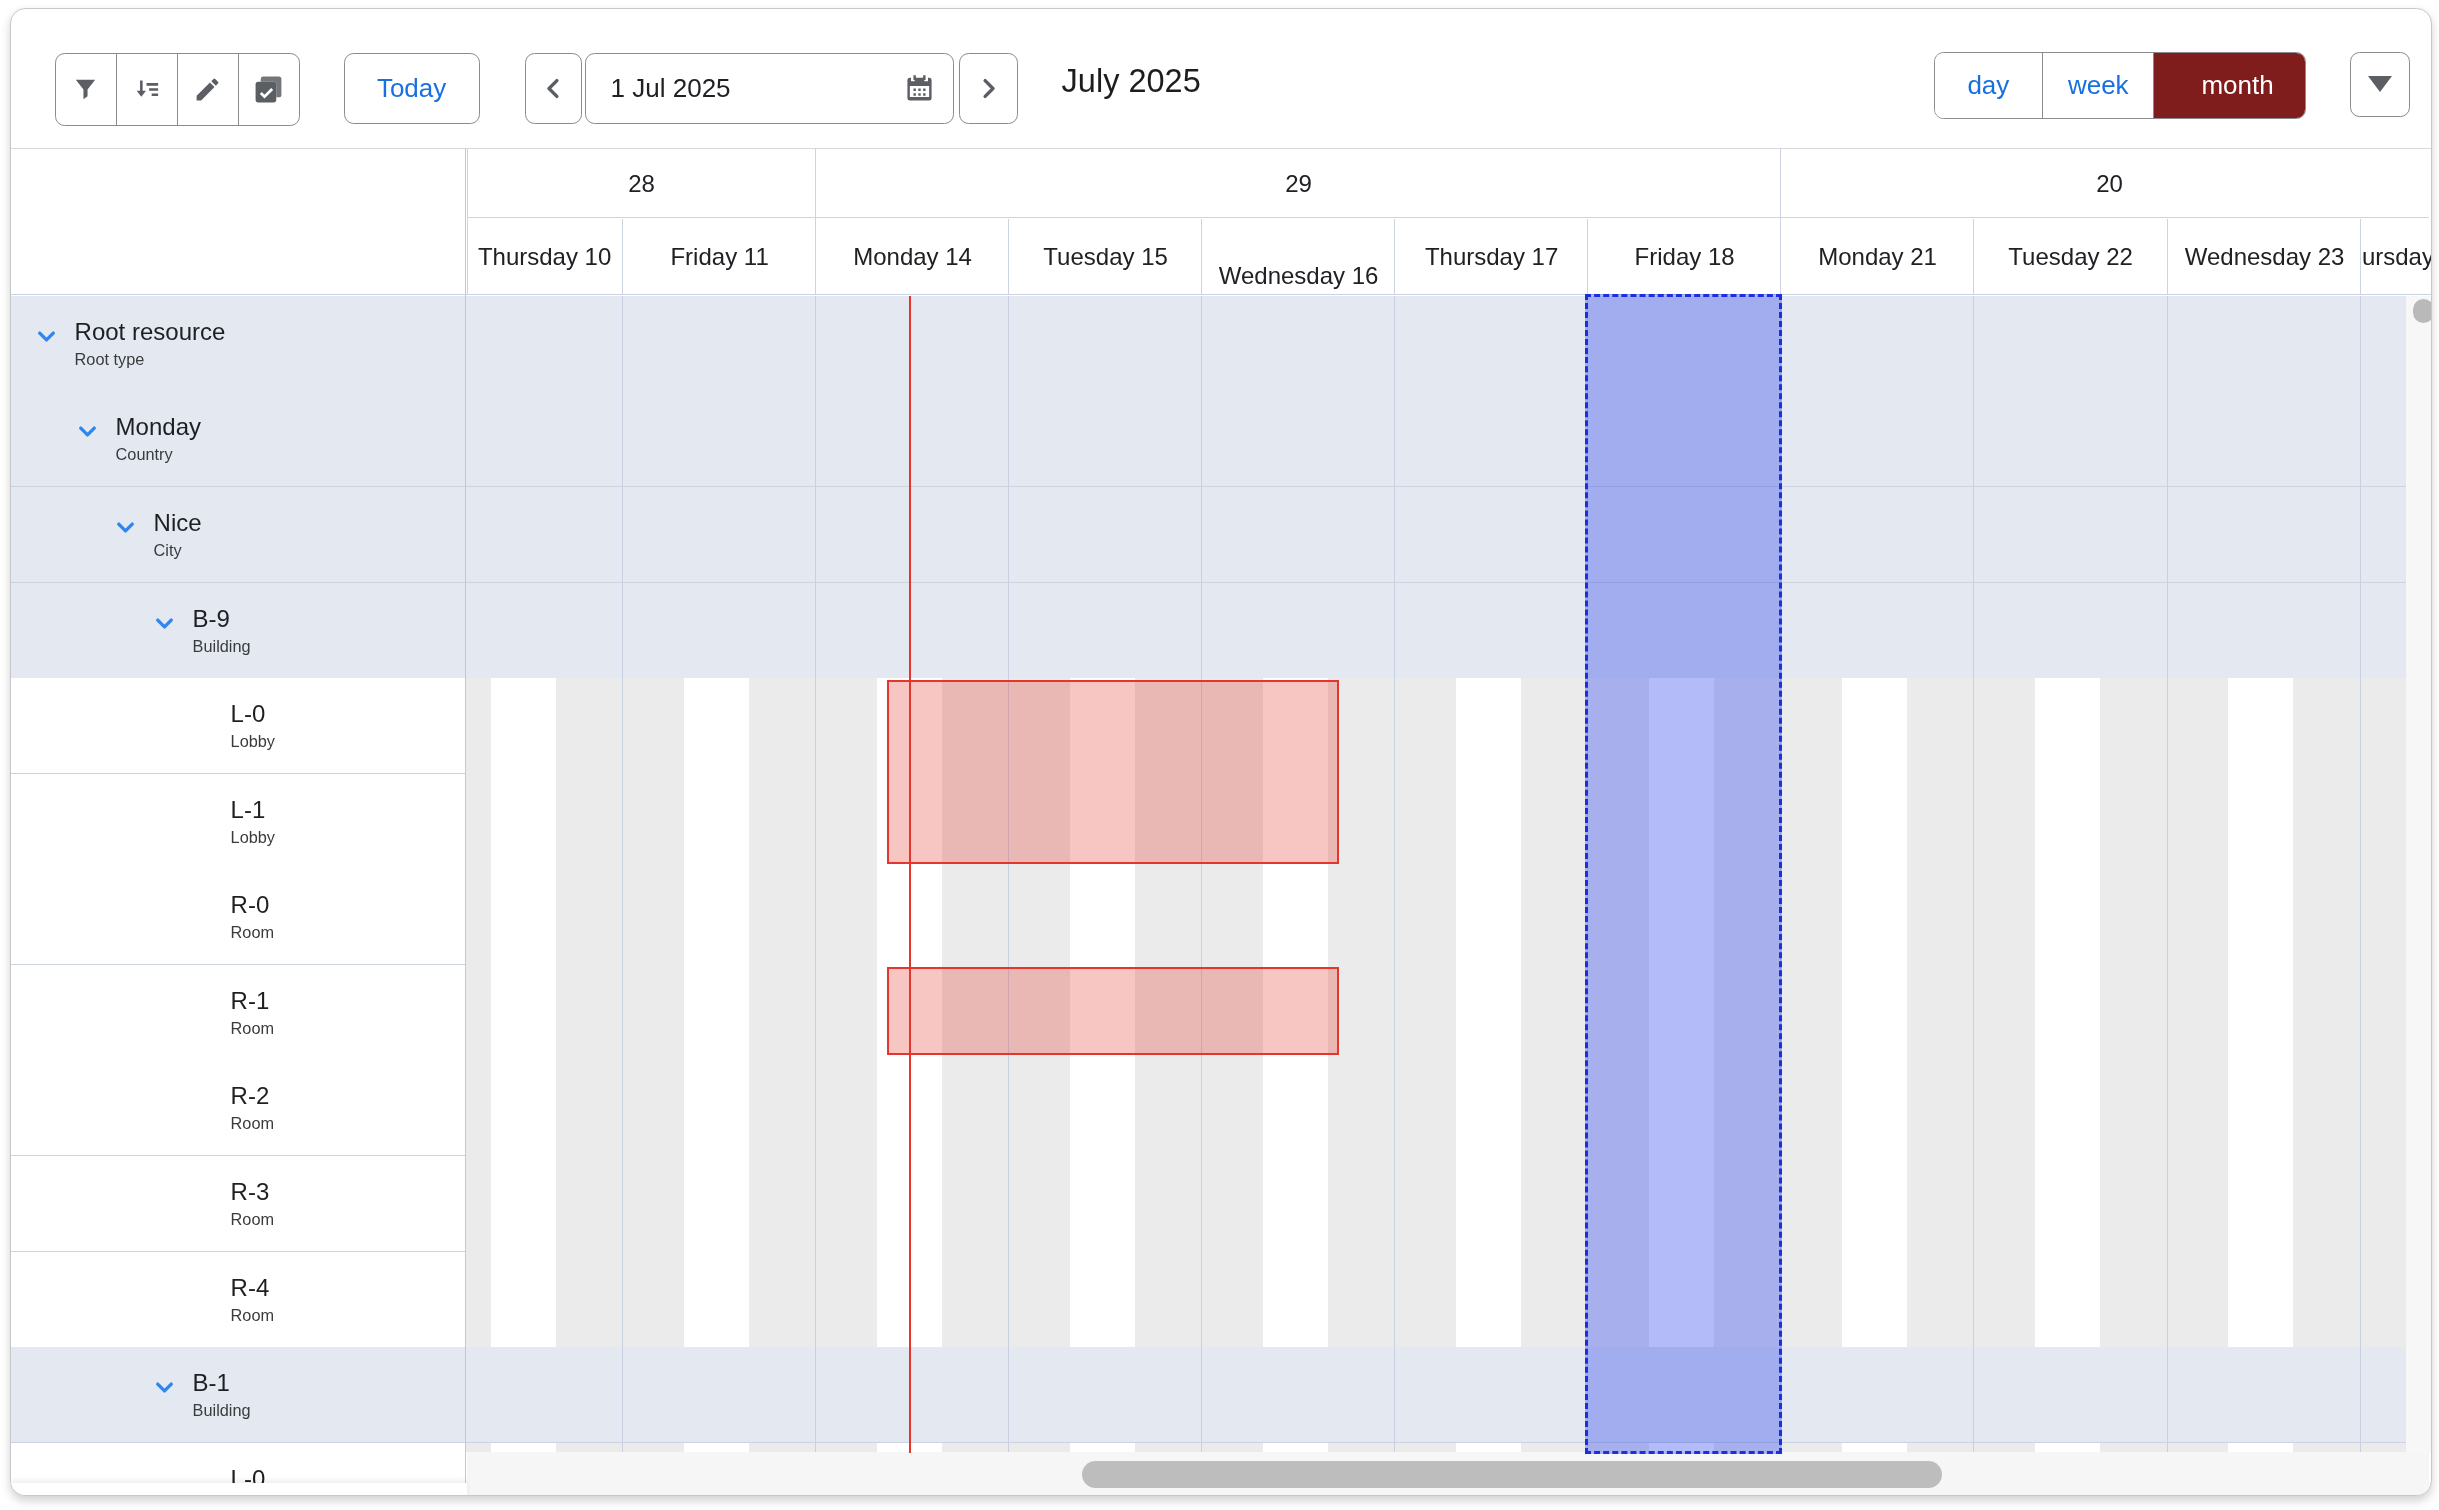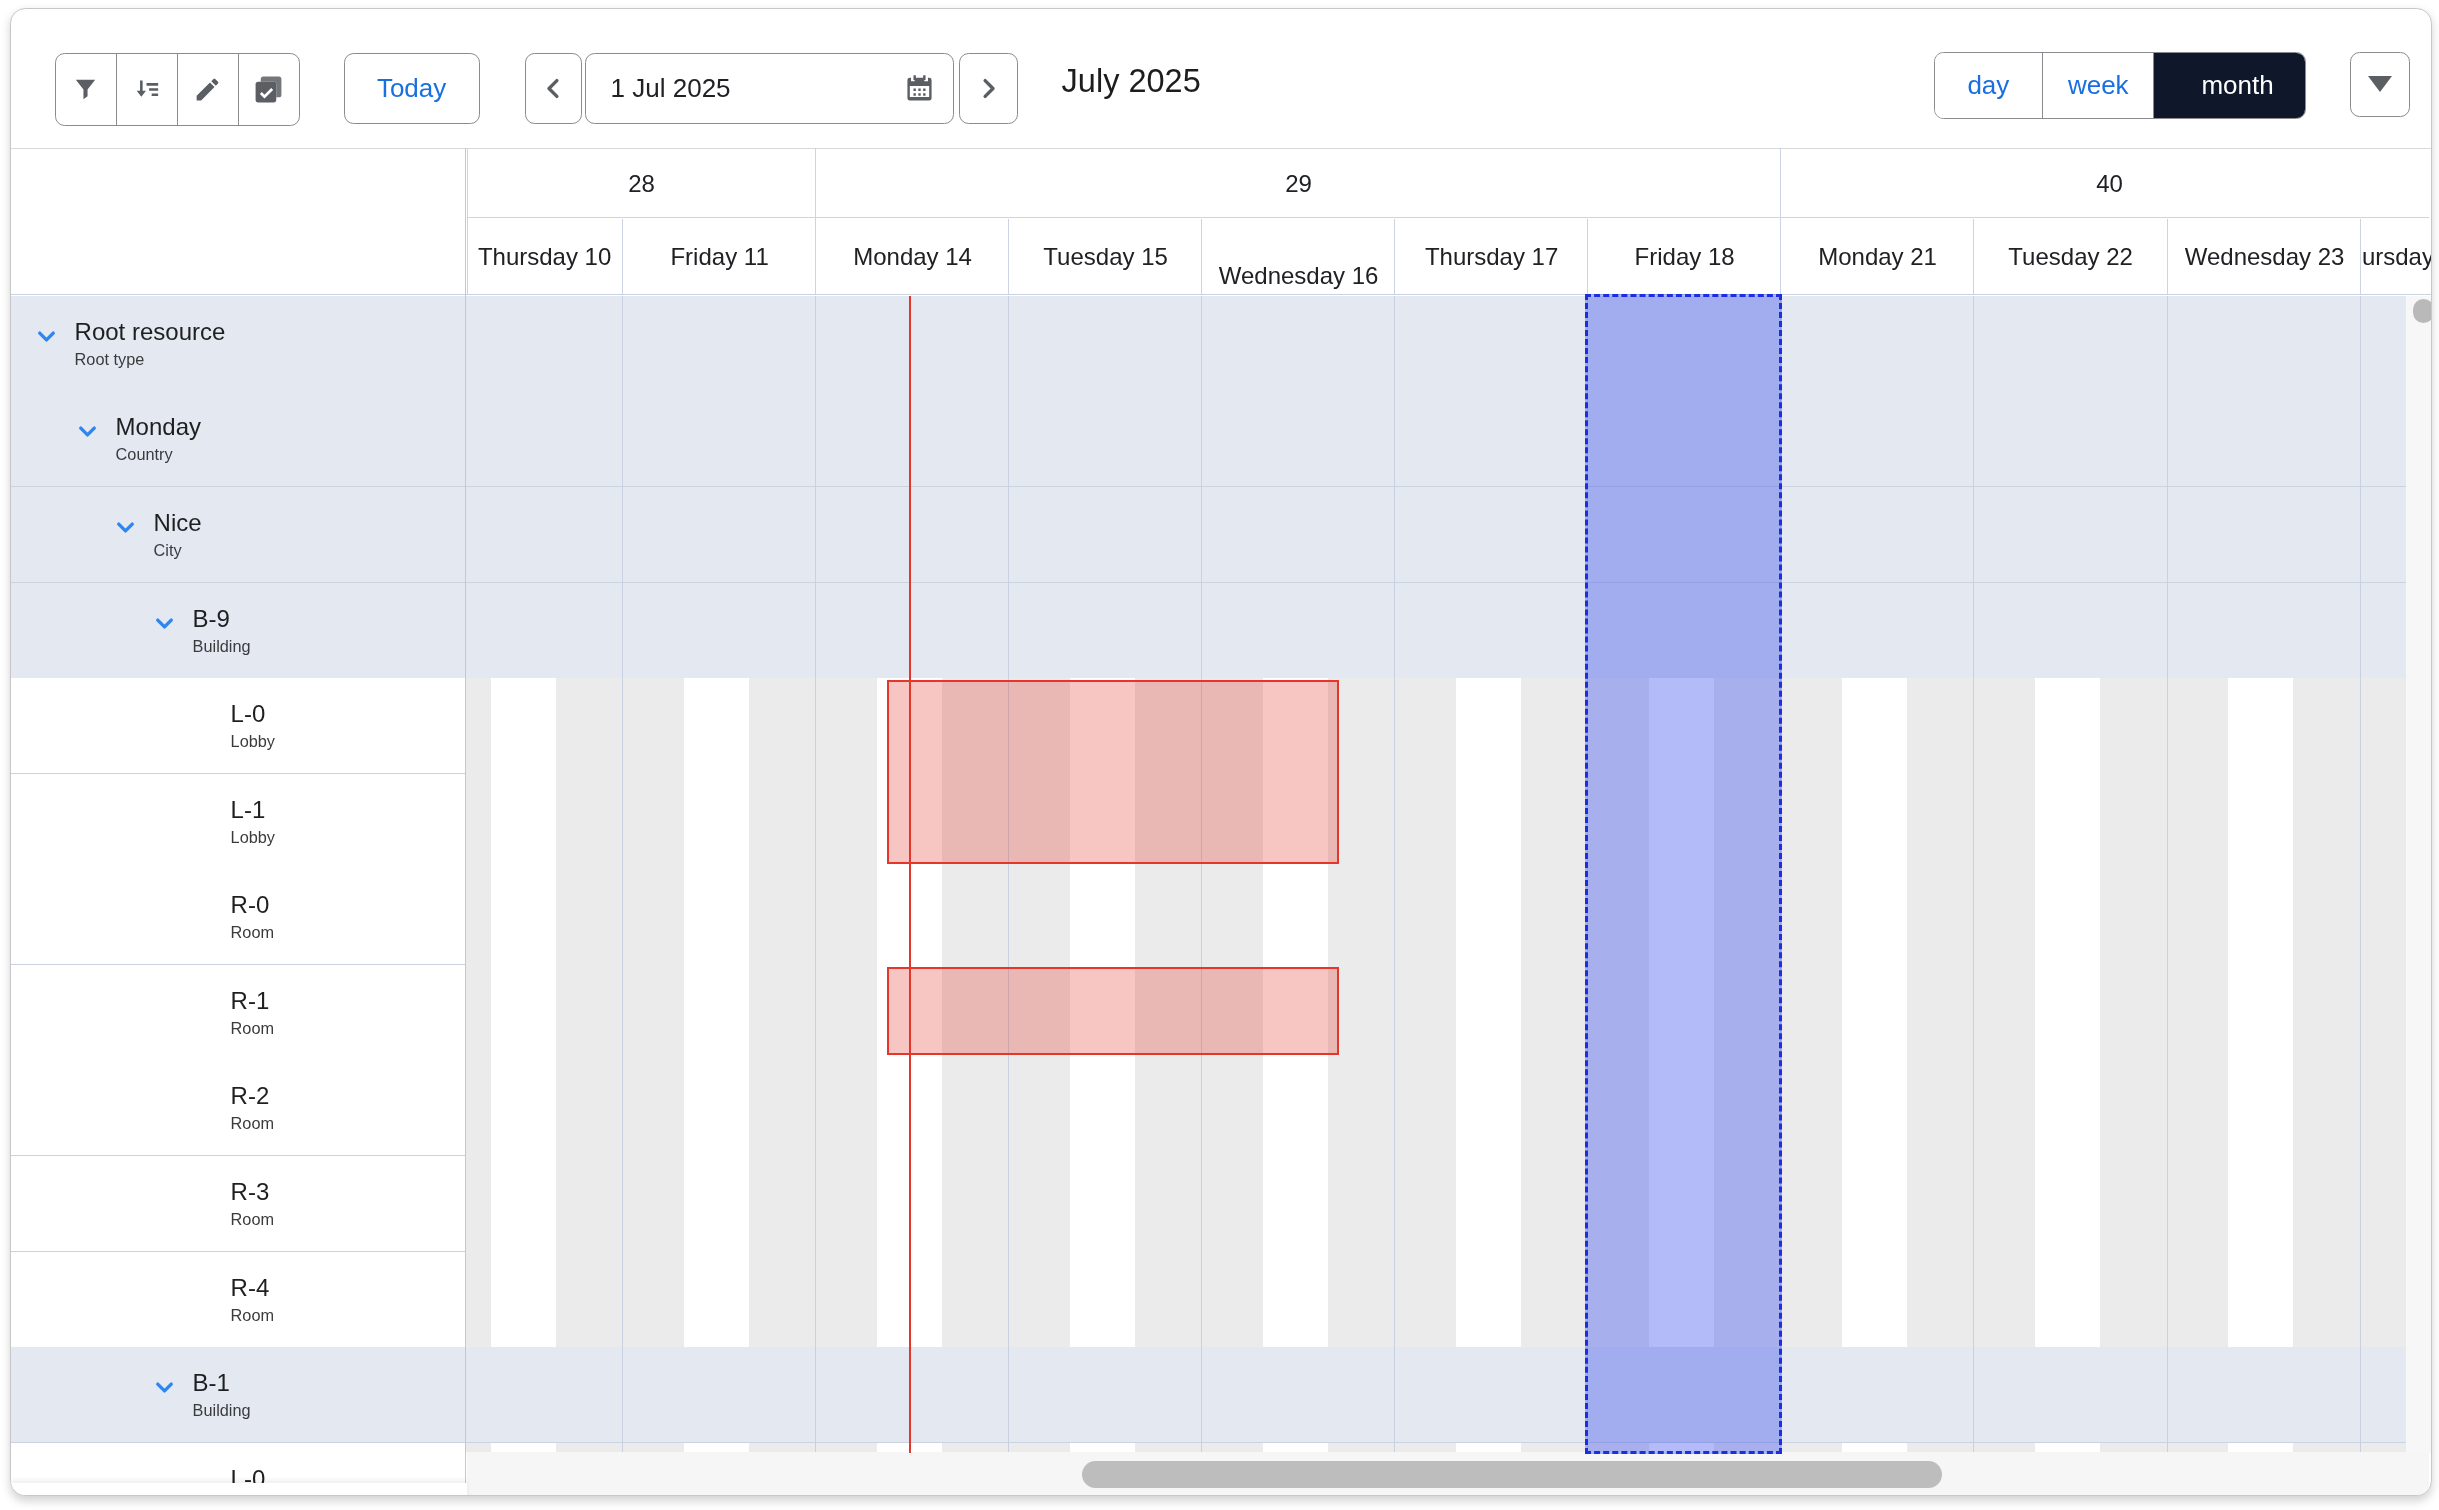--- a/index.html
+++ b/index.html
@@ -22,21 +22,21 @@
              box-sizing:border-box;display:flex;align-items:center;background:#fff;}
   #datefield .dtxt{margin-left:25px;font-size:26px;color:#202124;flex:1;}
   #datefield .cal{margin-right:19px;}
   #btn-next{left:948px;top:44px;width:59px;height:71px;}
   #viewtitle{left:1051px;top:54px;font-size:32.5px;color:#1c1d1f;font-weight:500;}
   #seg{left:1923px;top:43px;width:370px;height:65px;border:1.9px solid #898b8e;border-radius:9.6px;
        display:flex;overflow:hidden;box-sizing:content-box;background:#fff;}
   .segbtn{display:flex;align-items:center;justify-content:center;font-size:26px;color:#1a6fe0;
           border-right:1.9px solid #898b8e;background:#fff;cursor:pointer;}
   .segbtn:last-child{border-right:none;}
-  .segbtn.active{background:#0f172a;color:#fff;padding-left:16px;}
+  .segbtn.active{background:#7f1d1d;color:#fff;padding-left:16px;}
   #btn-dd{left:2339px;top:43px;width:60px;height:65px;}
   #btn-dd .tri{width:0;height:0;border-left:12.4px solid transparent;border-right:12.4px solid transparent;
                border-top:16.3px solid #5b5e63;}
   
   .hline{background:#d9d9d9;height:1.9px;}
   .wcell,.dcell{position:absolute;box-sizing:border-box;border-left:1.9px solid #ccd3e2;overflow:hidden;}
   .wcell{top:139px;height:72px;}
   .dcell{top:210px;height:76px;}
   .hlabel{position:absolute;top:50%;transform:translate(-50%,-50%);font-size:24px;color:#202124;white-space:nowrap;}
   
@@ -128,21 +128,21 @@
     <div class="abs hline" style="left:0;top:139px;width:2420px;"></div>
 
     <div id="weeks">
         <div class="wcell" style="left: 456px; width: 348px;">
           <div class="hlabel" style="left: 174px;">28</div>
         </div>
         <div class="wcell" style="left: 804px; width: 965px;">
           <div class="hlabel" style="left: 483px;">29</div>
         </div>
         <div class="wcell" style="left: 1769px; width: 659px;">
-          <div class="hlabel" style="left: 329px;">40</div>
+          <div class="hlabel" style="left: 329px;">20</div>
         </div>
       </div>
     <div id="days">
         <div class="dcell" style="left: 456px; width: 155px;">
           <div class="hlabel" style="left: 77px;">Thursday 10</div>
         </div>
         <div class="dcell" style="left: 611px; width: 193px;">
           <div class="hlabel" style="left: 97px;">Friday 11</div>
         </div>
         <div class="dcell" style="left: 804px; width: 193px;">

